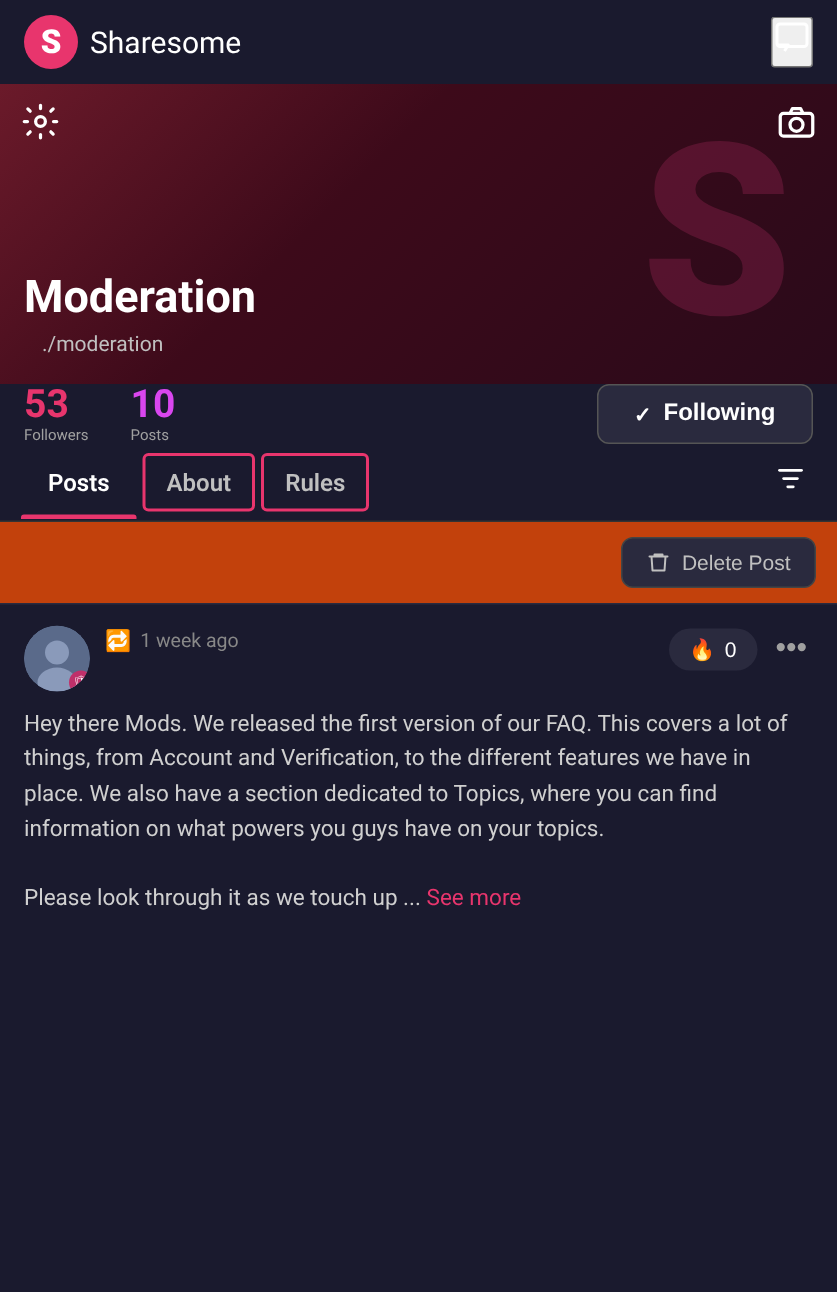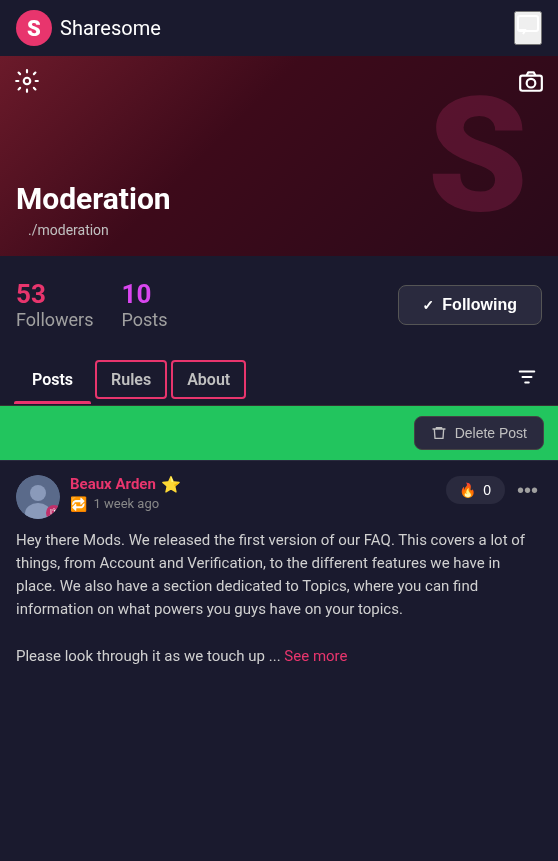--- a/index.html
+++ b/index.html
@@ -94,42 +94,42 @@
       bottom: 18px;
       left: 28px;
       font-size: 14px;
       color: #c0c0c0;
     }
 
     
     .stats-row {
       display: flex;
       align-items: center;
-      padding: 24px 16px;
+      padding: 0 16px;
       background-color: #1a1a2e;
       gap: 0;
       justify-content: space-between;
     }
     .stat-block {
       display: flex;
       flex-direction: column;
       align-items: flex-start;
       margin-right: 28px;
     }
     .stat-number {
       font-size: 26px;
       font-weight: 700;
       color: #d946ef;
       line-height: 1.1;
     }
     .stat-number.pink {
       color: #e8356d;
     }
     .stat-label {
-      font-size: 18px;
+      font-size: 10px;
       color: #a0a0a0;
     }
     .following-btn {
       margin-left: auto;
       background-color: #2a2a3e;
       color: #ffffff;
       border: 1.5px solid #555;
       border-radius: 8px;
       padding: 10px 24px;
       font-size: 16px;
@@ -191,21 +191,21 @@
       background: none;
       border: none;
       padding: 8px;
     }
 
     
     .actions-row {
       display: flex;
       justify-content: flex-end;
       padding: 10px 14px;
-      background-color: #22c55e;
+      background-color: #c2410c;
     }
     .delete-post-btn {
       background-color: #2a2a3e;
       color: #c0c0c0;
       border: 1px solid #444;
       border-radius: 8px;
       padding: 8px 16px;
       font-size: 14px;
       cursor: pointer;
       display: flex;
@@ -381,24 +381,24 @@
     <span class="check">✓</span>
     <span>Following</span>
   </button>
 </div>
 
 <div class="tabs-row">
   <div class="tab active">
     <span>Posts</span>
   </div>
   <div class="tab outlined">
+    <span>About</span>
+  </div>
+  <div class="tab outlined">
     <span>Rules</span>
-  </div>
-  <div class="tab outlined">
-    <span>About</span>
   </div>
   <button class="filter-icon-btn">
     <svg width="22" height="22" viewBox="0 0 24 24" fill="none" xmlns="http://www.w3.org/2000/svg">
       <line x1="4" y1="6" x2="20" y2="6" stroke="white" stroke-width="2" stroke-linecap="round"></line>
       <line x1="7" y1="12" x2="17" y2="12" stroke="white" stroke-width="2" stroke-linecap="round"></line>
       <line x1="10" y1="18" x2="14" y2="18" stroke="white" stroke-width="2" stroke-linecap="round"></line>
     </svg>
   </button>
 </div>
 
@@ -420,24 +420,20 @@
         <svg width="44" height="44" viewBox="0 0 44 44" xmlns="http://www.w3.org/2000/svg">
           <circle cx="22" cy="22" r="22" fill="#5a6a8a"></circle>
           <circle cx="22" cy="18" r="8" fill="#8a9aba"></circle>
           <ellipse cx="22" cy="38" rx="13" ry="10" fill="#8a9aba"></ellipse>
         </svg>
       </div>
       <div class="mod-badge">🛡</div>
     </div>
 
     <div class="post-meta">
-      <div class="post-author-row">
-        <span class="post-author-name">Beaux Arden</span>
-        <span class="star-badge">⭐</span>
-      </div>
       <div class="post-repost-row">
         <span class="repost-icon">🔁</span>
         <span class="post-time">1 week ago</span>
       </div>
     </div>
 
     <div class="post-actions-right">
       <button class="fire-btn">
         <span>🔥</span>
         <span>0</span>

